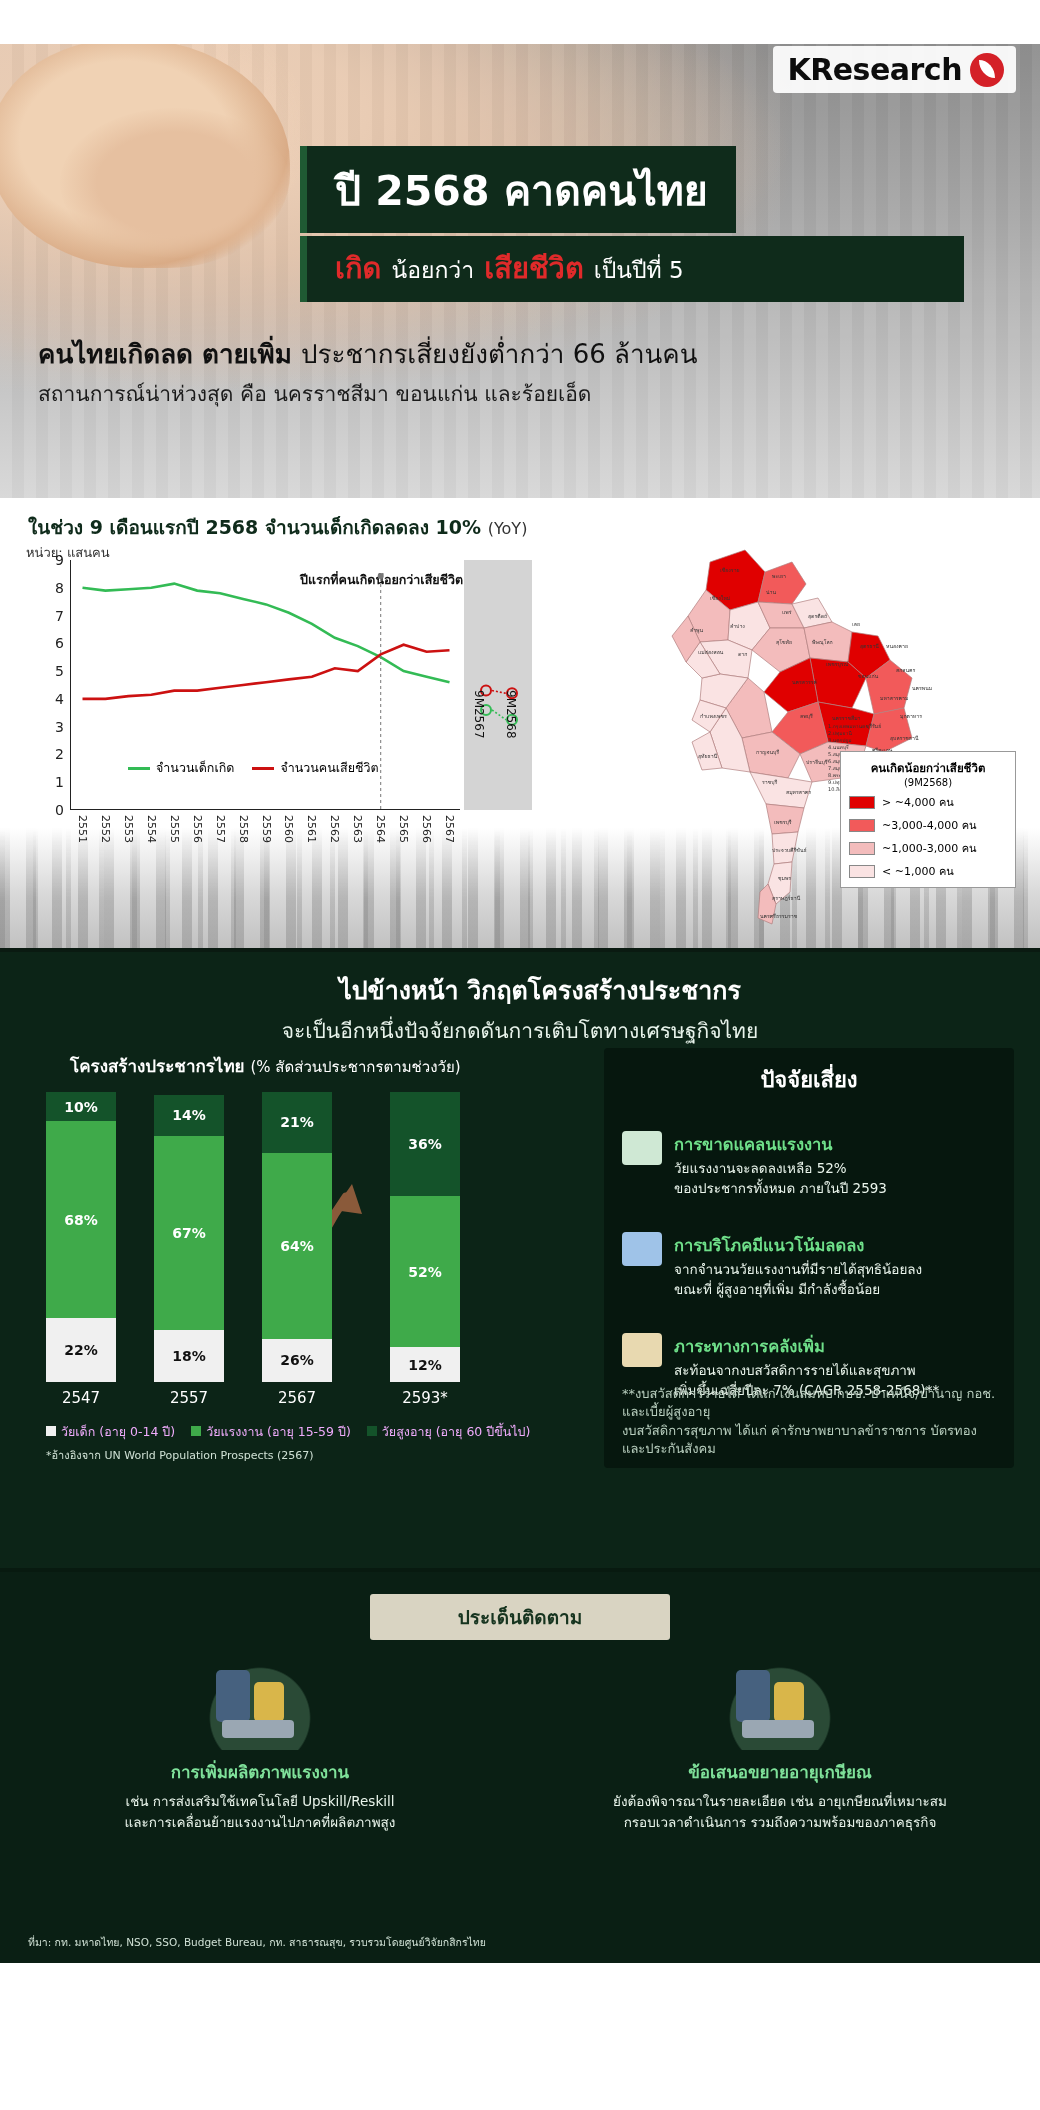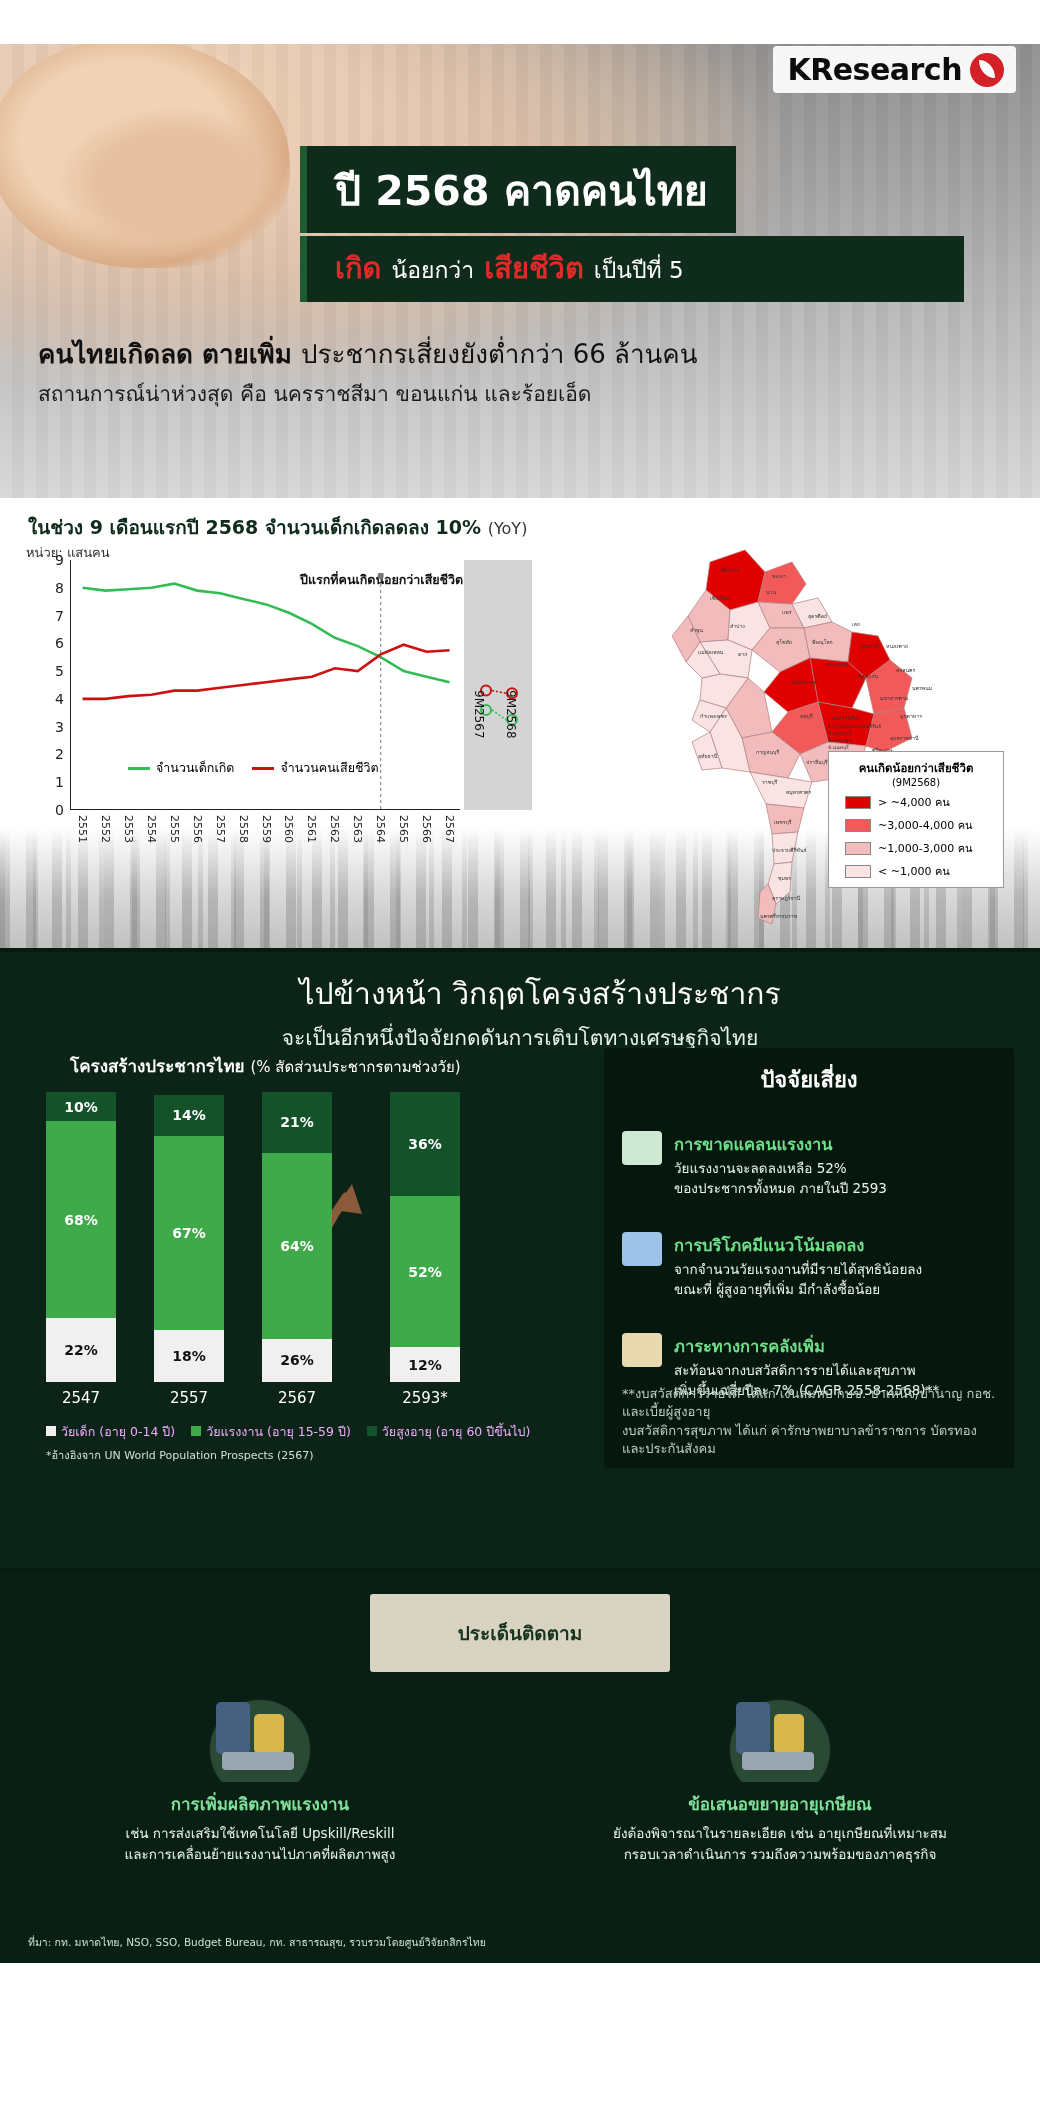--- a/index.html
+++ b/index.html
@@ -138,38 +138,38 @@
   }
   .legend-chart{
     position:absolute; left:128px; top:260px; font-size:12.5px; display:flex; gap:18px; align-items:center;
   }
   .legend-chart .item{ display:flex; align-items:center; gap:6px; }
   .sw{ width:22px; height:3px; display:inline-block;}
 
   
   .map-wrap{ position:absolute; left:560px; top:34px; width:470px; height:400px; }
   .legend-map{
-    position:absolute; right:26px; bottom:44px; width:176px;
-    background:#fff; border:1px solid #999; padding:7px 16px; font-size:11px;
+    position:absolute; right:14px; bottom:44px; width:176px;
+    background:#fff; border:1px solid #999; padding:7px 8px; font-size:11px;
   }
   .legend-map .ttl{ font-weight:bold; text-align:center; font-size:11.5px; }
   .legend-map .ttl small{ font-weight:normal; display:block; font-size:10px;}
   .legend-map .row{ display:flex; align-items:center; gap:7px; margin-top:5px;}
   .legend-map .chip{ width:26px; height:13px; border:1px solid #888; }
 
   
   .dark {
     position:relative;
     height:620px;
     background:#0c2417;
     color:#fff;
     border-top:4px solid #0a1a11;
   }
   .dark-head{ text-align:center; padding-top:18px; }
-  .dark-head h2{ font-size:30px; font-weight:normal;padding-left:40px; }
+  .dark-head h2{ font-size:25px; font-weight:bold;padding-left:40px; }
   .dark-head h3{ font-size:21px; font-weight:normal; margin-top:4px; color:#e9f4ec;}
   .struct-title{
     position:absolute; left:70px; top:100px; font-size:17px; font-weight:bold; color:#fff;
   }
   .struct-title .reg{ font-weight:normal; font-size:15px; }
 
   .bars{
     position:absolute; left:46px; top:140px; width:430px; height:290px;
   }
   .barcol{ position:absolute; bottom:0; width:70px; }
@@ -206,21 +206,21 @@
     color:#b9cfbf; line-height:1.4;
   }
 
   
   .follow{
     position:relative; height:395px; background:#0a1f14; color:#fff; border-top:4px solid #081a10;
   }
   .follow-tab{
     width:300px; margin:0 auto; margin-top:22px;
     background:#d9d4c2; color:#16341f; text-align:center; font-size:19px; font-weight:bold;
-    padding:24px 0; border-radius:3px;
+    padding:8px 0; border-radius:3px;
   }
   .follow-cols{ display:flex; margin-top:18px; }
   .fcol{ flex:1; text-align:center; padding:0 26px; }
   .fimg{
     width:120px; height:92px; margin:0 auto 8px auto; position:relative;
     background: radial-gradient(ellipse at 50% 65%, #2a4a36 0 58%, rgba(0,0,0,0) 60%);
   }
   .fimg .b1{ position:absolute; left:16px; top:12px; width:34px; height:52px; background:#46617f; border-radius:5px;}
   .fimg .b2{ position:absolute; left:54px; top:24px; width:30px; height:40px; background:#d9b64a; border-radius:5px;}
   .fimg .b3{ position:absolute; left:22px; top:62px; width:72px; height:18px; background:#9aa7b3; border-radius:4px;}

